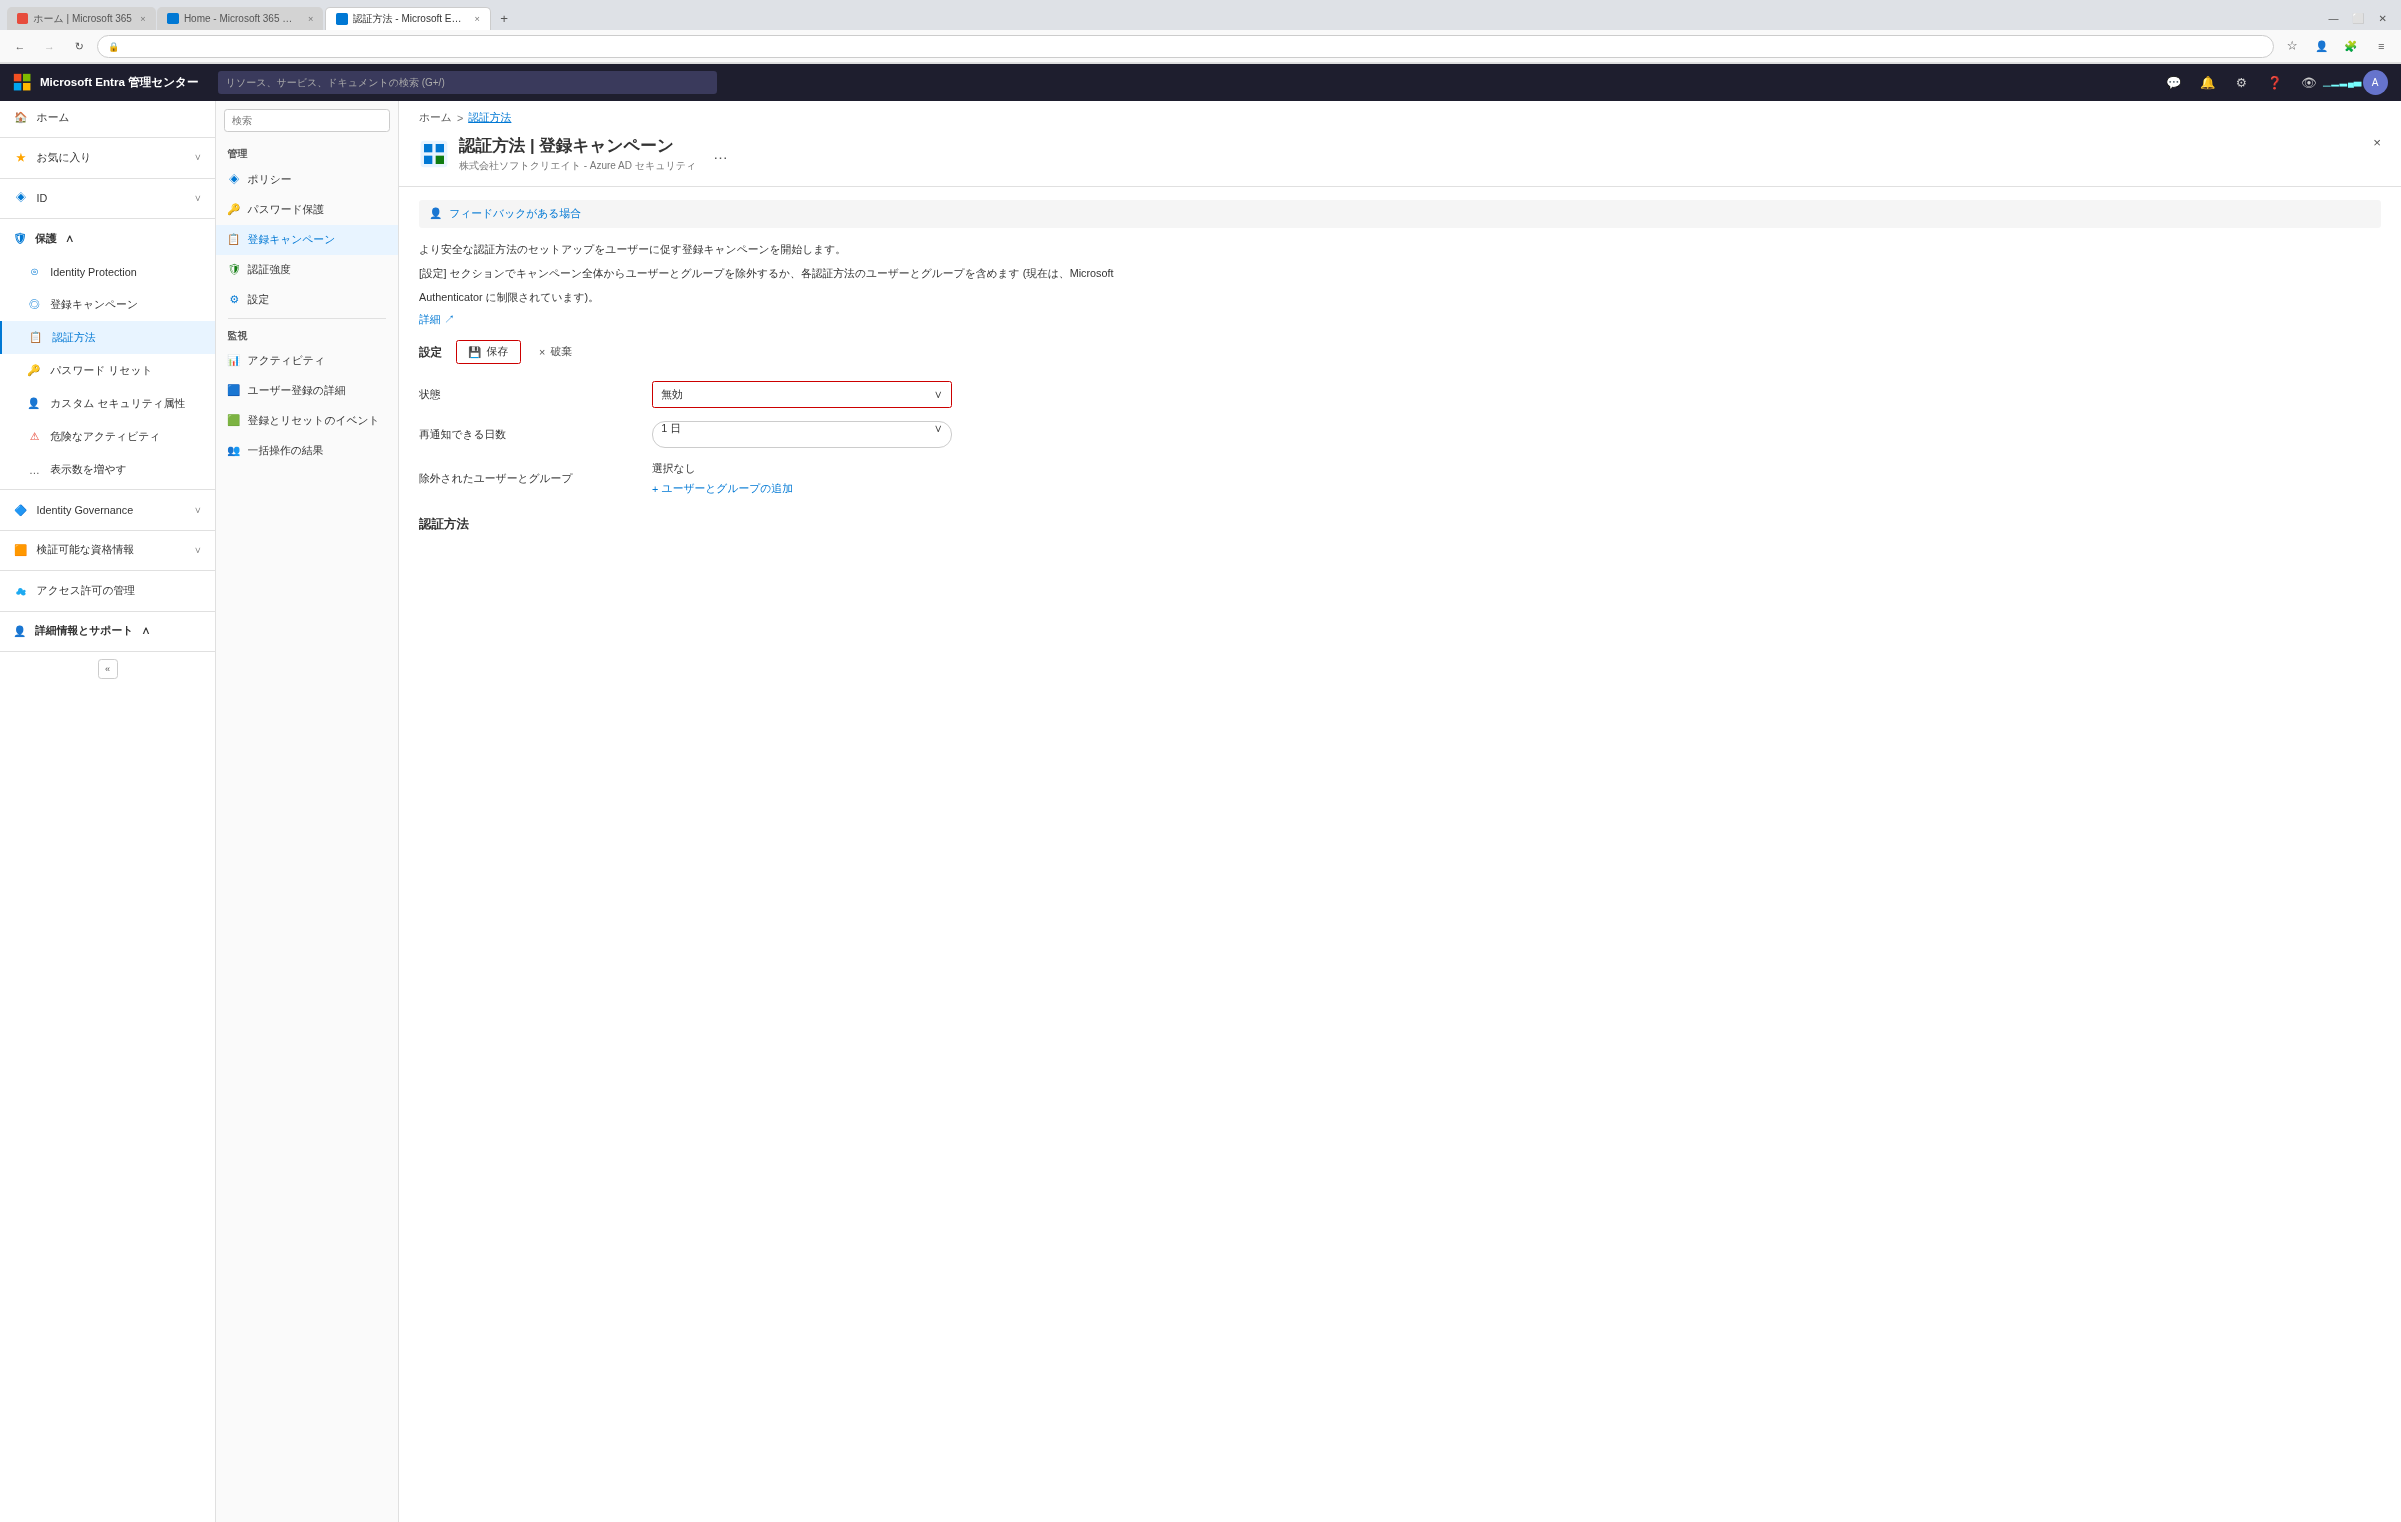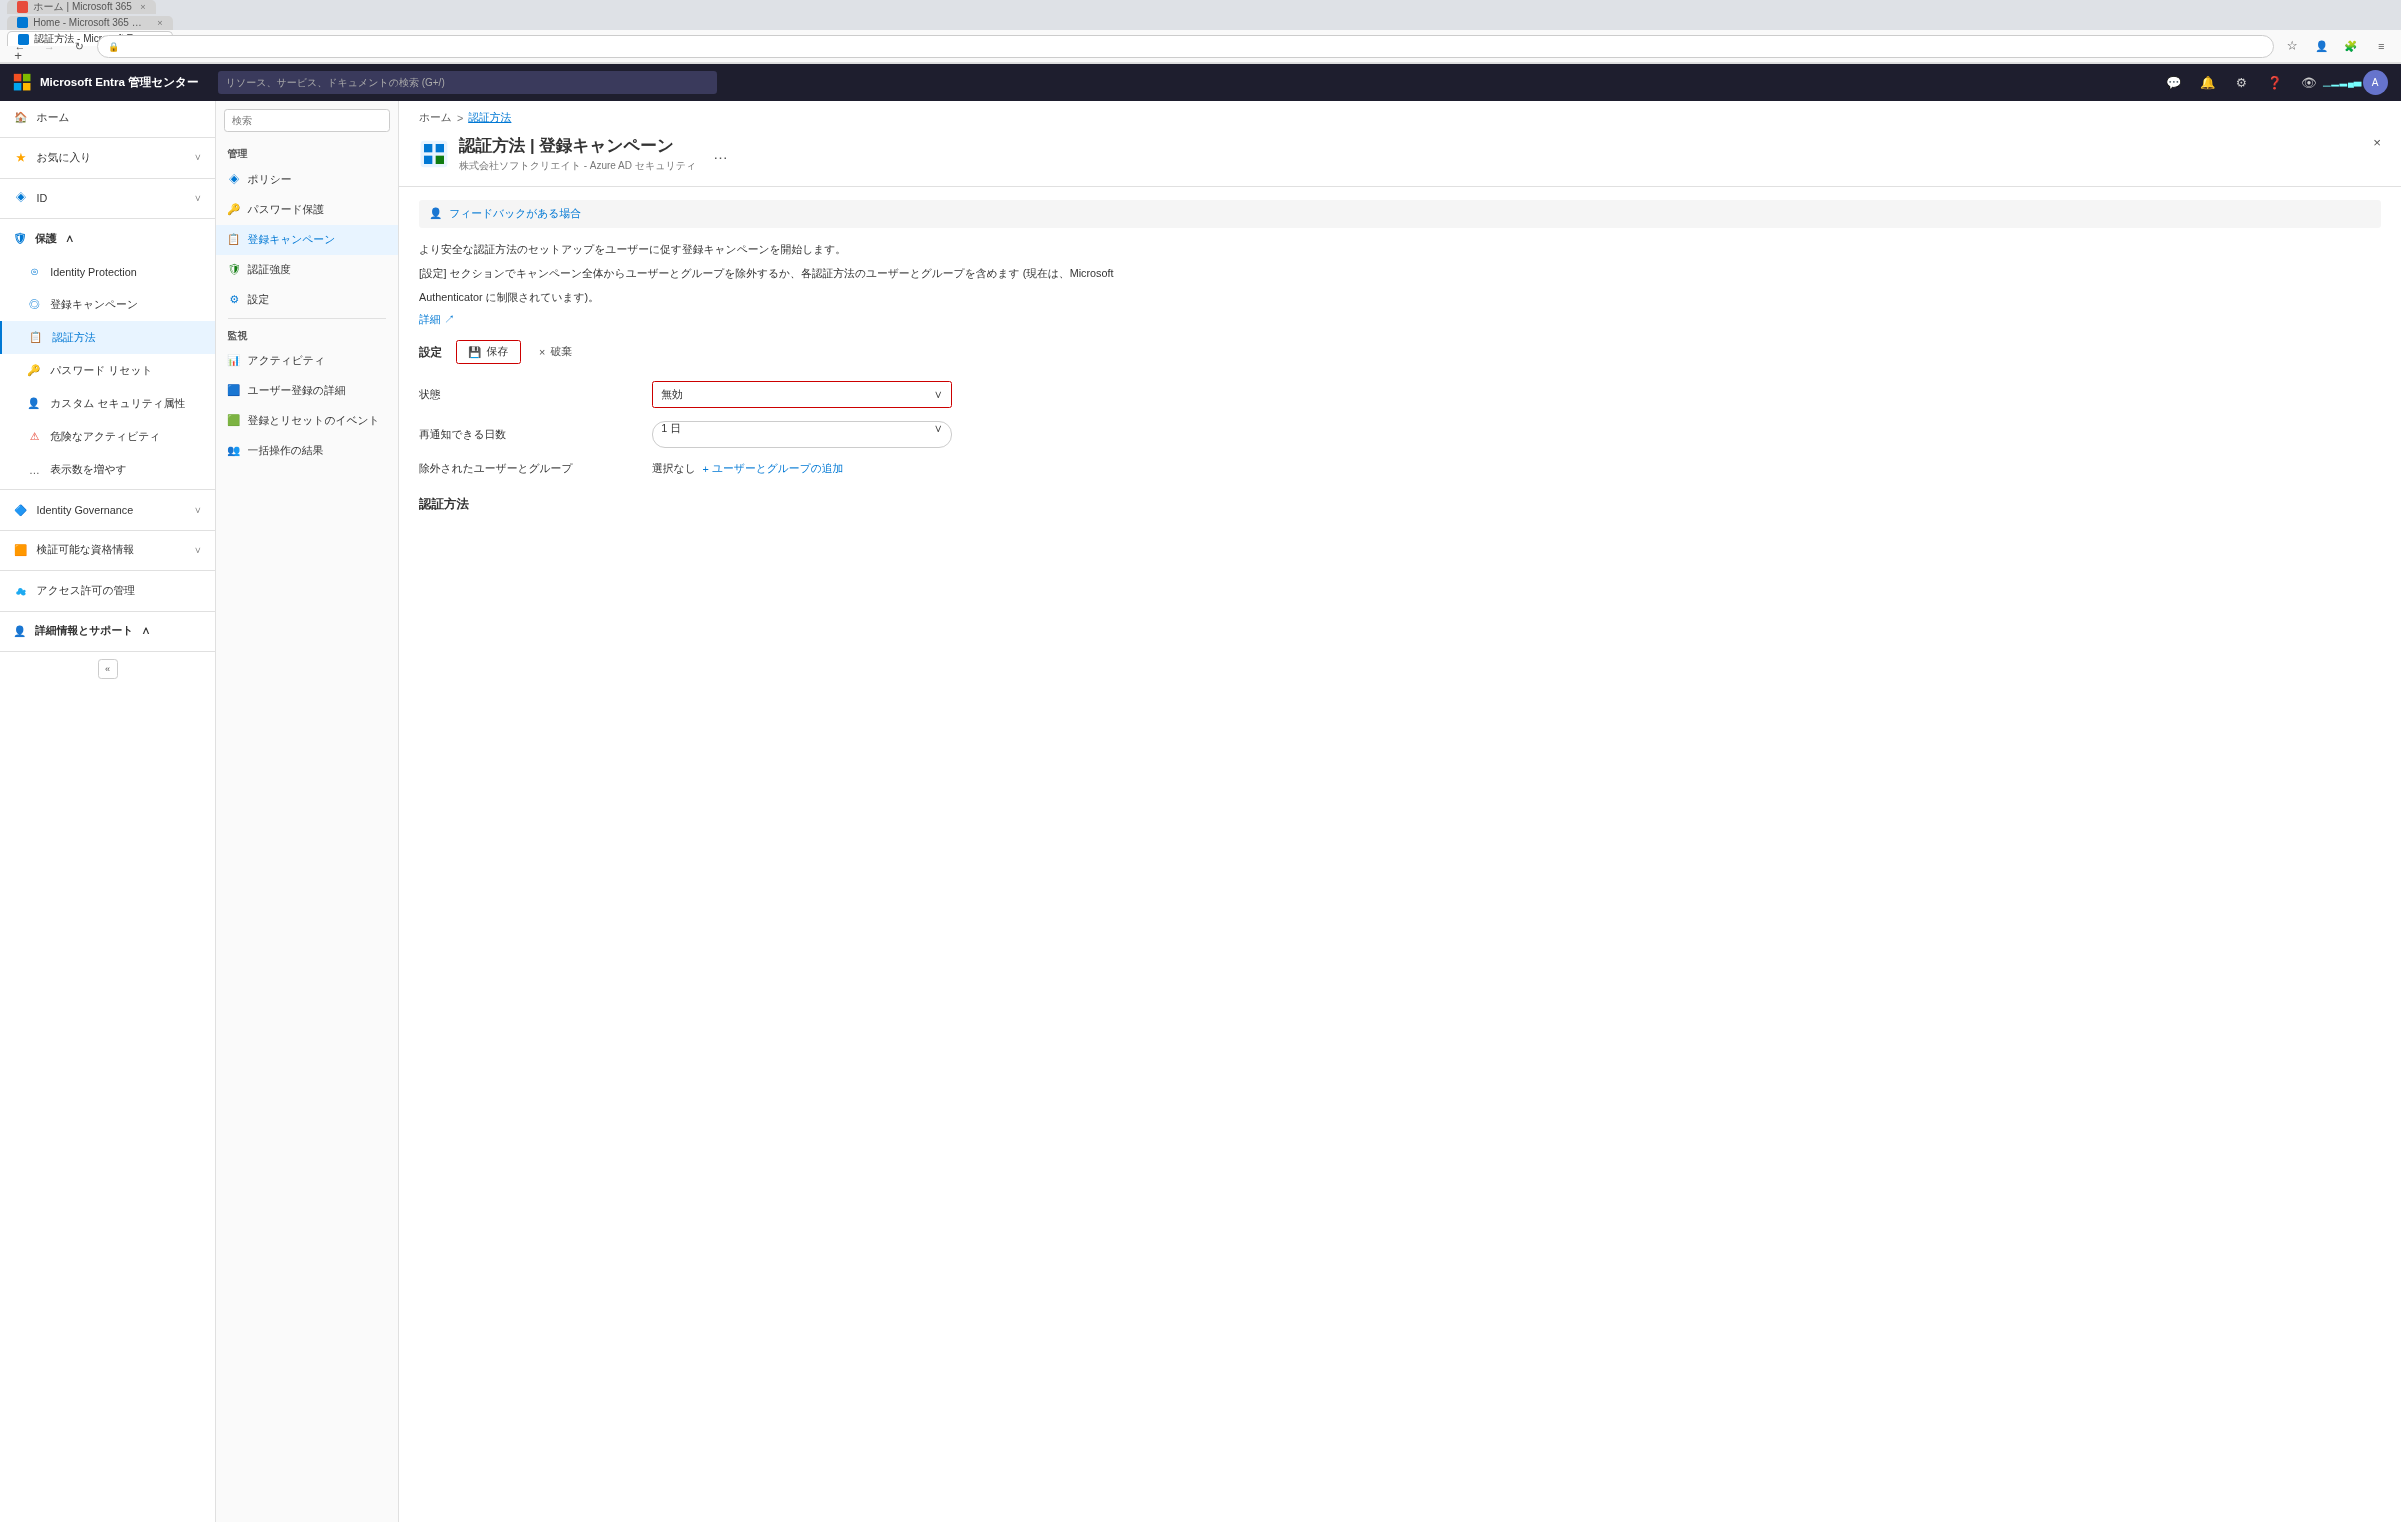--- a/index.html
+++ b/index.html
@@ -1,20 +1,20 @@
 <!DOCTYPE html>
 <html lang="ja" style="font-size:13.3px"><head>
   <meta charset="utf-8">
   <style>
     * { box-sizing: border-box; margin: 0; padding: 0; }
     body { font-family: 'Segoe UI', sans-serif; font-size: 10.8px; background: #fff; color: #333; overflow: hidden; height: 100vh; }
 
     
     .browser-chrome { background: #f3f3f3; border-bottom: 0.8px solid #ddd; }
-    .tab-bar { display: flex; align-items: flex-start; height: 30px; background: #dee1e6; padding: 0 6.7px; gap: 1.7px; flex-direction: column; }
+    .tab-bar { display: flex; align-items: flex-end; height: 30px; background: #dee1e6; padding: 0 6.7px; gap: 1.7px; }
     .tab { display: flex; align-items: center; height: 23px; padding: 0 10px; border-radius: 5px 5px 0 0; font-size: 10px; gap: 5px; cursor: pointer; max-width: 166px; }
     .tab.inactive { background: #d3d3d3; color: #555; }
     .tab.active { background: #fff; color: #333; border: 0.8px solid #ccc; border-bottom: none; }
     .tab .favicon { width: 11.6px; height: 11.6px; border-radius: 1.7px; flex-shrink: 0; }
     .tab .close-btn { font-size: 9.2px; color: #777; margin-left: 3.3px; cursor: pointer; }
     .tab .tab-label { white-space: nowrap; overflow: hidden; text-overflow: ellipsis; max-width: 116px; }
     .new-tab-btn { width: 23px; height: 23px; display: flex; align-items: center; justify-content: center; cursor: pointer; font-size: 13.3px; color: #555; border-radius: 50%; }
     .tab-spacer { flex: 1; }
     .win-controls { display: flex; gap: 1.7px; }
     .win-ctrl { width: 23px; height: 23px; display: flex; align-items: center; justify-content: center; cursor: pointer; font-size: 10px; color: #555; }
@@ -383,21 +383,21 @@
             <div class="form-control">
               <div class="form-select" style="display:flex;align-items:flex-start;justify-content:space-between;border-radius:13px;">
                 <span>1 日</span>
                 <span>∨</span>
               </div>
             </div>
           </div>
 
           <div class="form-row">
             <span class="form-label">除外されたユーザーとグループ</span>
-            <div style="display:flex;flex-direction:row;gap:6.7px;">
+            <div style="display:flex;flex-direction:column;gap:6.7px;">
               <span class="form-value">選択なし</span>
               <a class="form-link">
                 <span>+</span>
                 <span>ユーザーとグループの追加</span>
               </a>
             </div>
           </div>
         </div>
 
         <div class="section-title">認証方法</div>

